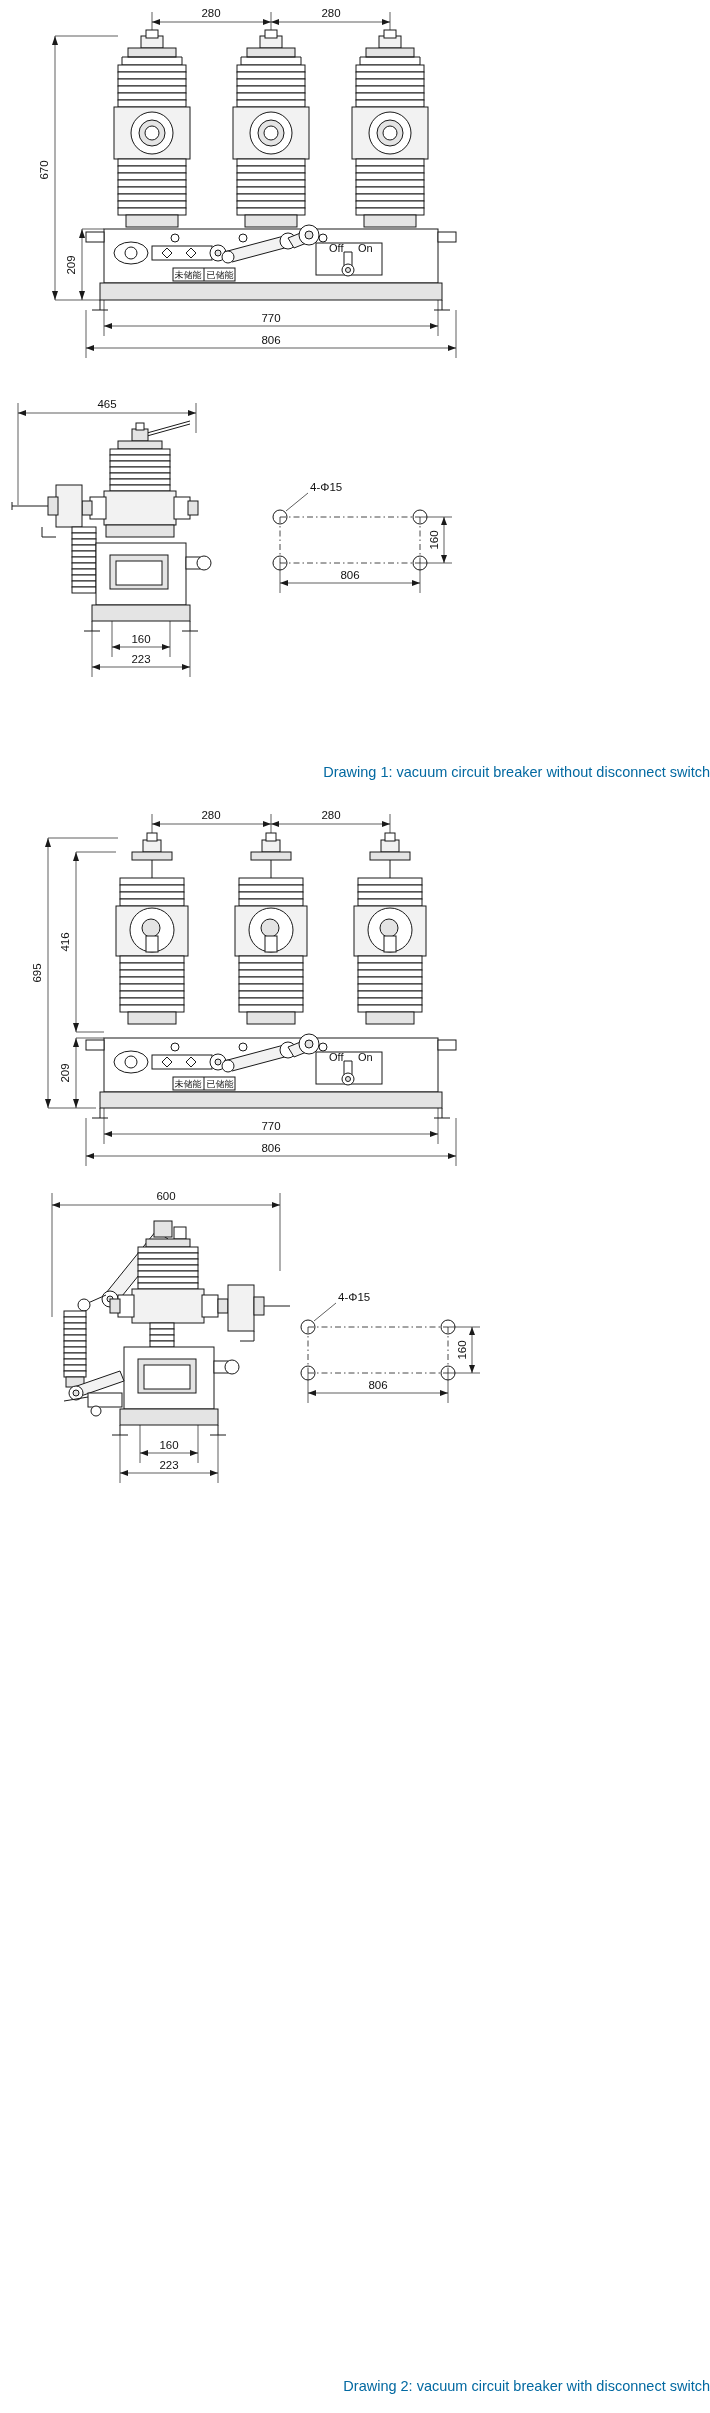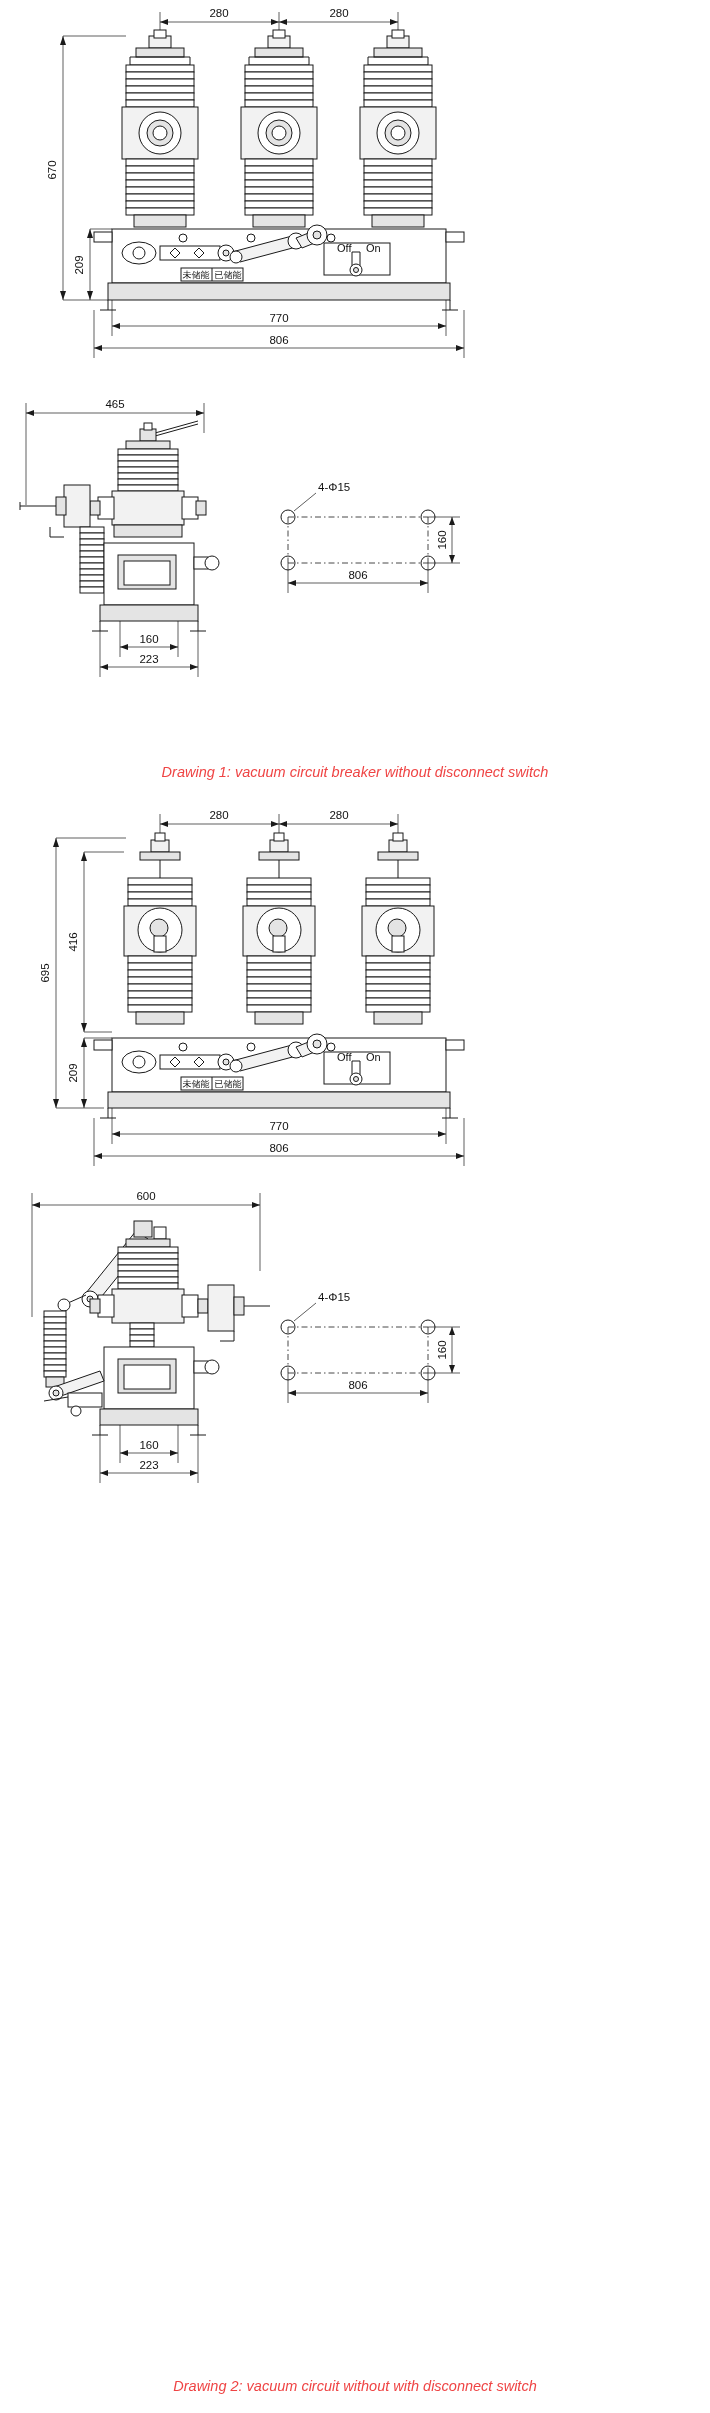--- a/index.html
+++ b/index.html
@@ -1,19 +1,19 @@
 <!DOCTYPE html>
 <html><head>
 <meta charset="utf-8">
 <style>
   html,body{margin:0;padding:0;background:#ffffff;}
   body{width:710px;height:2413px;position:relative;font-family:"Liberation Sans",sans-serif;color:#1a1a1a;}
   .sheet{position:relative;width:710px;height:2413px;overflow:hidden;}
-  .fig{position:absolute;left:8px;width:572px;}
-  .caption{position:absolute;width:710px;text-align:center;font-size:14.5px;color:#ef4444;font-style:italic;}
+  .fig{position:absolute;left:0;width:572px;}
+  .caption{position:absolute;width:710px;text-align:right;font-size:14.5px;color:#0369a1;}
   svg{display:block;overflow:visible;}
   .ln{stroke:#1a1a1a;fill:none;stroke-width:1;}
   .lnT{stroke:#1a1a1a;fill:none;stroke-width:0.7;}
   .lnD{stroke:#1a1a1a;fill:none;stroke-width:0.8;stroke-dasharray:6 3 1.5 3;}
   .fillw{fill:#ffffff;stroke:#1a1a1a;stroke-width:1;}
   .fillg{fill:#f2f2f2;stroke:#1a1a1a;stroke-width:1;}
   .fillgg{fill:#e4e4e4;stroke:#1a1a1a;stroke-width:1;}
   .dimtxt{font-family:"Liberation Sans",sans-serif;font-size:11.5px;fill:#111;}
   .smtxt{font-family:"Liberation Sans",sans-serif;font-size:9px;fill:#111;}
   .onofftxt{font-family:"Liberation Sans",sans-serif;font-size:11px;fill:#111;}
@@ -521,21 +521,21 @@
         <line class="lnT" x1="86" y1="318" x2="86" y2="366"></line>
         <line class="lnT" x1="456" y1="318" x2="456" y2="366"></line>
         <line class="lnT" x1="86" y1="356" x2="456" y2="356"></line>
         <polygon points="86,356 94,353 94,359" fill="#1a1a1a"></polygon>
         <polygon points="456,356 448,353 448,359" fill="#1a1a1a"></polygon>
         <text class="dimtxt" x="271" y="352" text-anchor="middle">806</text>
       </g>
     </svg>
   </div>
 
-  <div class="fig" style="top:1175px;height:380px;">
+  <div class="fig" style="top:1175px;height:380px;padding-left:28px;">
     <svg width="710" height="380" viewBox="0 0 710 380">
 
       <g>
         <line class="lnT" x1="24" y1="18" x2="24" y2="142"></line>
         <line class="lnT" x1="252" y1="18" x2="252" y2="96"></line>
         <line class="lnT" x1="24" y1="30" x2="252" y2="30"></line>
         <polygon points="24,30 32,27 32,33" fill="#1a1a1a"></polygon>
         <polygon points="252,30 244,27 244,33" fill="#1a1a1a"></polygon>
         <text class="dimtxt" x="138" y="25" text-anchor="middle">600</text>
       </g>
@@ -652,15 +652,15 @@
         <line class="lnT" x1="420" y1="152" x2="452" y2="152"></line>
         <line class="lnT" x1="420" y1="198" x2="452" y2="198"></line>
         <line class="lnT" x1="444" y1="152" x2="444" y2="198"></line>
         <polygon points="444,152 441,160 447,160" fill="#1a1a1a"></polygon>
         <polygon points="444,198 441,190 447,190" fill="#1a1a1a"></polygon>
         <text class="dimtxt" x="438" y="175" text-anchor="middle" transform="rotate(-90 438 175)">160</text>
       </g>
     </svg>
   </div>
 
-  <div class="caption" style="top:2378px;">Drawing 2: vacuum circuit without with disconnect switch</div>
+  <div class="caption" style="top:2378px;">Drawing 2: vacuum circuit breaker with disconnect switch</div>
 
 </div>
 
 </body></html>

